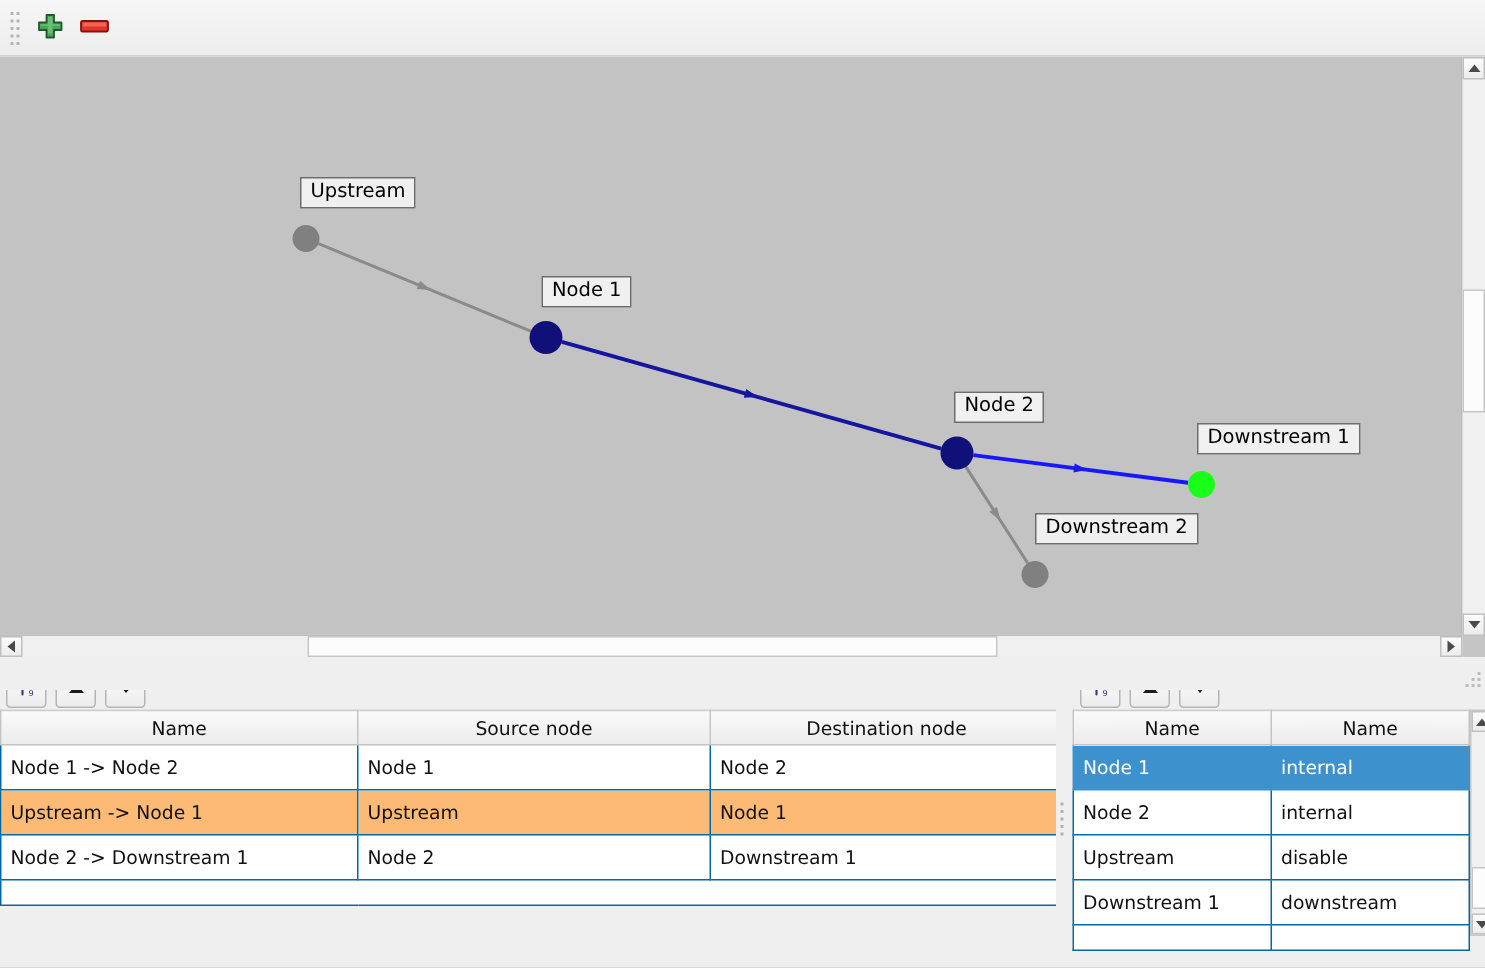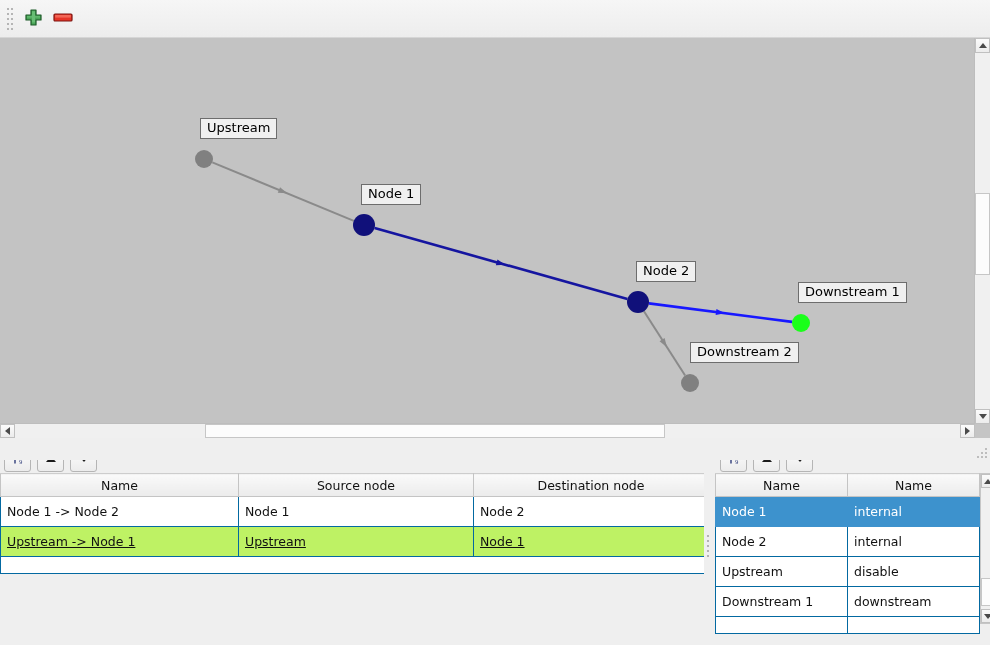--- a/index.html
+++ b/index.html
@@ -105,21 +105,21 @@
   table.grid th{
     background:linear-gradient(#fafafa,#ebebeb);
     border:1px solid #c4c4c4;border-top:1px solid #cdcdcd;
     font-weight:normal;font-size:12.5px;height:22px;color:#111;
     padding:0 4px;
   }
   table.grid td{
     border:1px solid #0369a1;height:29px;padding:0 6px;font-size:12.5px;color:#111;
     overflow:hidden;white-space:nowrap;text-overflow:ellipsis;
   }
-  table.grid tr.alt td{background:#bef264;text-decoration:underline;}
+  table.grid tr.alt td{background:#fdba74;}
   table.grid tr.sel td{background:#3d92cd;color:#fff;border-color:#3d92cd;}
   table.grid tr.empty td{height:16px;background:#fff;}
 
   .grid-left{width:708px;}
   .grid-right{width:264px;}
   .grid-right th{font-weight:bold;}
 
   .table-box{position:relative;}
   .rscroll{
     position:absolute;right:0;top:0;width:16px;height:151px;
@@ -268,20 +268,25 @@
             <tr>
               <td>Node 1 -&gt; Node 2</td>
               <td>Node 1</td>
               <td>Node 2</td>
             </tr>
             <tr class="alt">
               <td>Upstream -&gt; Node 1</td>
               <td>Upstream</td>
               <td>Node 1</td>
             </tr>
+            <tr>
+              <td>Node 2 -&gt; Downstream 1</td>
+              <td>Node 2</td>
+              <td>Downstream 1</td>
+            </tr>
             <tr class="empty">
               <td colspan="3"></td>
             </tr>
           </tbody>
       </table>
     </div>
   </div>
 
   <div class="vsplit">
     <span class="dots">

